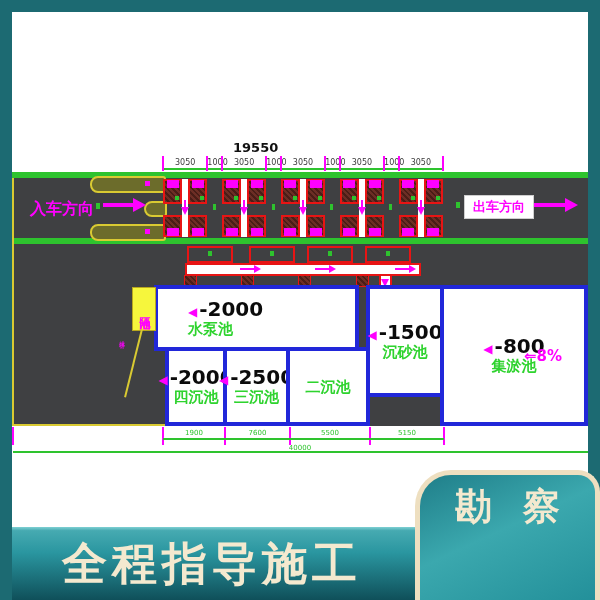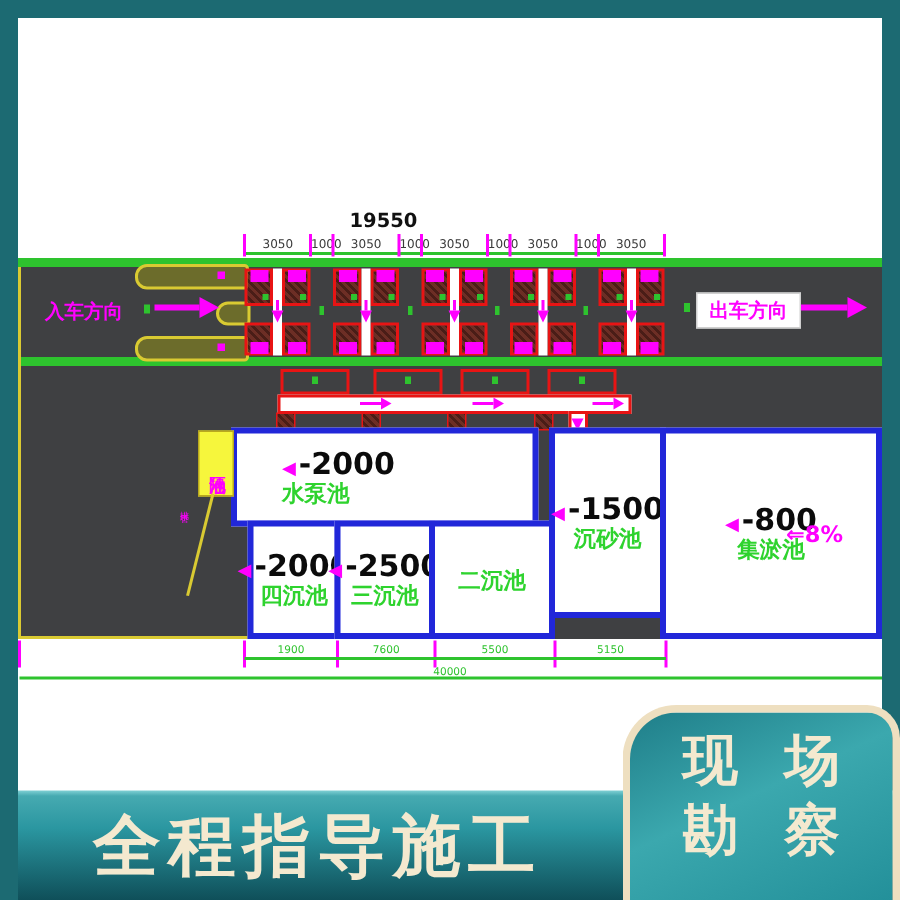--- a/index.html
+++ b/index.html
@@ -101,21 +101,21 @@
     <div class="abs yline" style="left:12px;top:424px;width:153px;height:2px;"></div>
 
     <div class="abs island" style="left:90px;top:176px;width:72px;height:13px;">
       <div class="abs pad" style="right:14px;top:3px;width:5px;height:5px;"></div>
     </div>
     <div class="abs island" style="left:90px;top:224px;width:72px;height:13px;">
       <div class="abs pad" style="right:14px;top:3px;width:5px;height:5px;"></div>
     </div>
     <div class="abs island" style="left:144px;top:201px;width:19px;height:12px;"></div>
 
-    <div class="abs mtext" style="left:30px;top:199px;font-size:13px;">入车方向</div>
+    <div class="abs mtext" style="left:30px;top:199px;font-size:16px;">入车方向</div>
     <div class="abs gmark" style="left:96px;top:203px;width:4px;height:6px;"></div>
     <div class="abs arr-stem" style="left:103px;top:203px;width:30px;height:4px;"></div>
     <div class="abs tri-r" style="left:133px;top:198px;"></div>
 
     <div class="abs exit-box" style="left:464px;top:195px;width:68px;height:22px;">
       <span class="mtext" style="font-size:13px;line-height:22px;">出车方向</span>
     </div>
     <div class="abs gmark" style="left:456px;top:202px;width:4px;height:6px;"></div>
     <div class="abs arr-stem" style="left:534px;top:203px;width:31px;height:4px;"></div>
     <div class="abs tri-r" style="left:565px;top:198px;"></div>
@@ -223,21 +223,21 @@
           <div class="pdepth"><span class="parrow">◀</span>-2000</div>
           <div class="pname">四沉池</div>
         </div>
         <div class="abs pool" style="left:223px;top:347px;width:67px;height:79px;">
           <div class="pdepth"><span class="parrow">◀</span>-2500</div>
           <div class="pname">三沉池</div>
         </div>
         <div class="abs pool" style="left:286px;top:347px;width:84px;height:79px;">
           <div class="pname">二沉池</div>
         </div>
-        <div class="abs pool" style="left:366px;top:285px;width:78px;height:127px;">
+        <div class="abs pool" style="left:366px;top:285px;width:78px;height:112px;">
           <div class="pdepth"><span class="parrow">◀</span>-1500</div>
           <div class="pname">沉砂池</div>
         </div>
         <div class="abs pool" style="left:440px;top:285px;width:148px;height:141px;">
           <div class="pdepth"><span class="parrow">◀</span>-800</div>
           <div class="pname">集淤池</div>
           <div class="abs slope" style="right:22px;top:58px;">⇐8%</div>
         </div>
       </div>
 
@@ -259,16 +259,15 @@
         <div class="abs bdim-lab" style="left:370px;top:429px;width:74px;">5150</div>
         <div class="abs gline" style="left:13px;top:451px;width:575px;height:1.5px;"></div>
         <div class="abs bdim-lab" style="left:270px;top:444px;width:60px;">40000</div>
       </div>
   </div>
 
   <div class="abs band"></div>
   <div class="abs band-text">全程指导施工</div>
 
   <div class="abs panel">
-    <div>现 场</div>
     <div>勘 察</div>
   </div>
 </div>
 
 </body></html>

